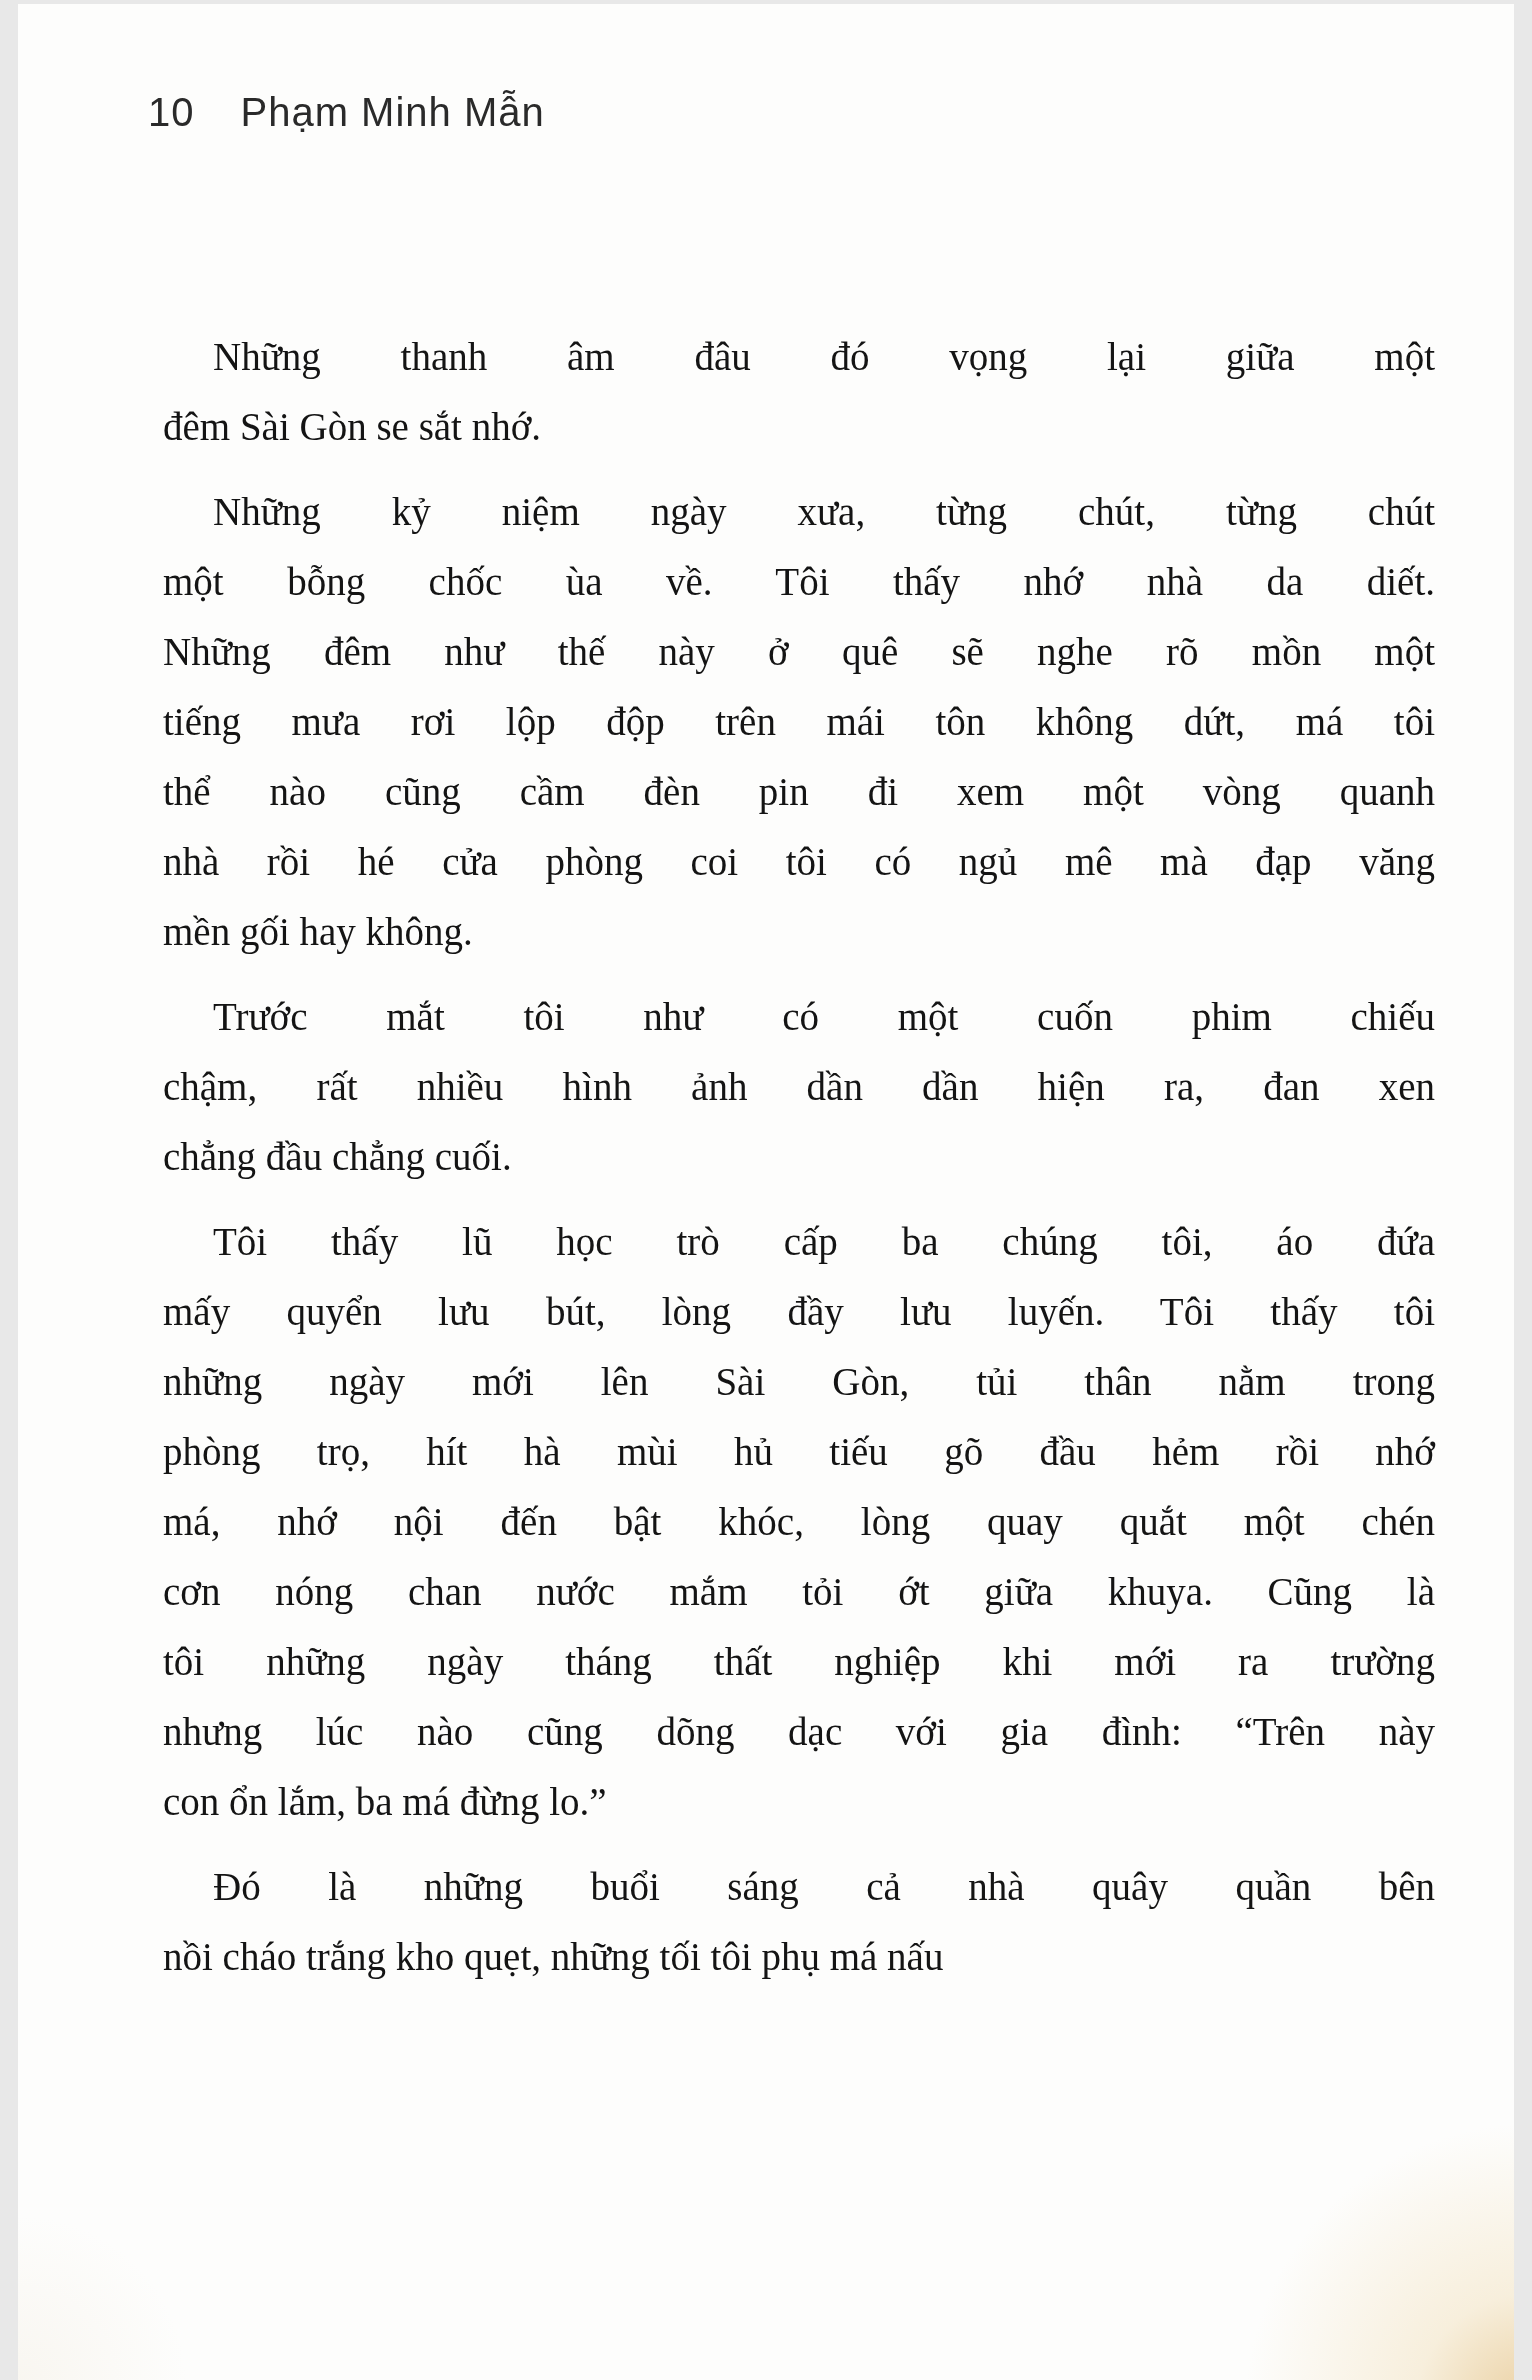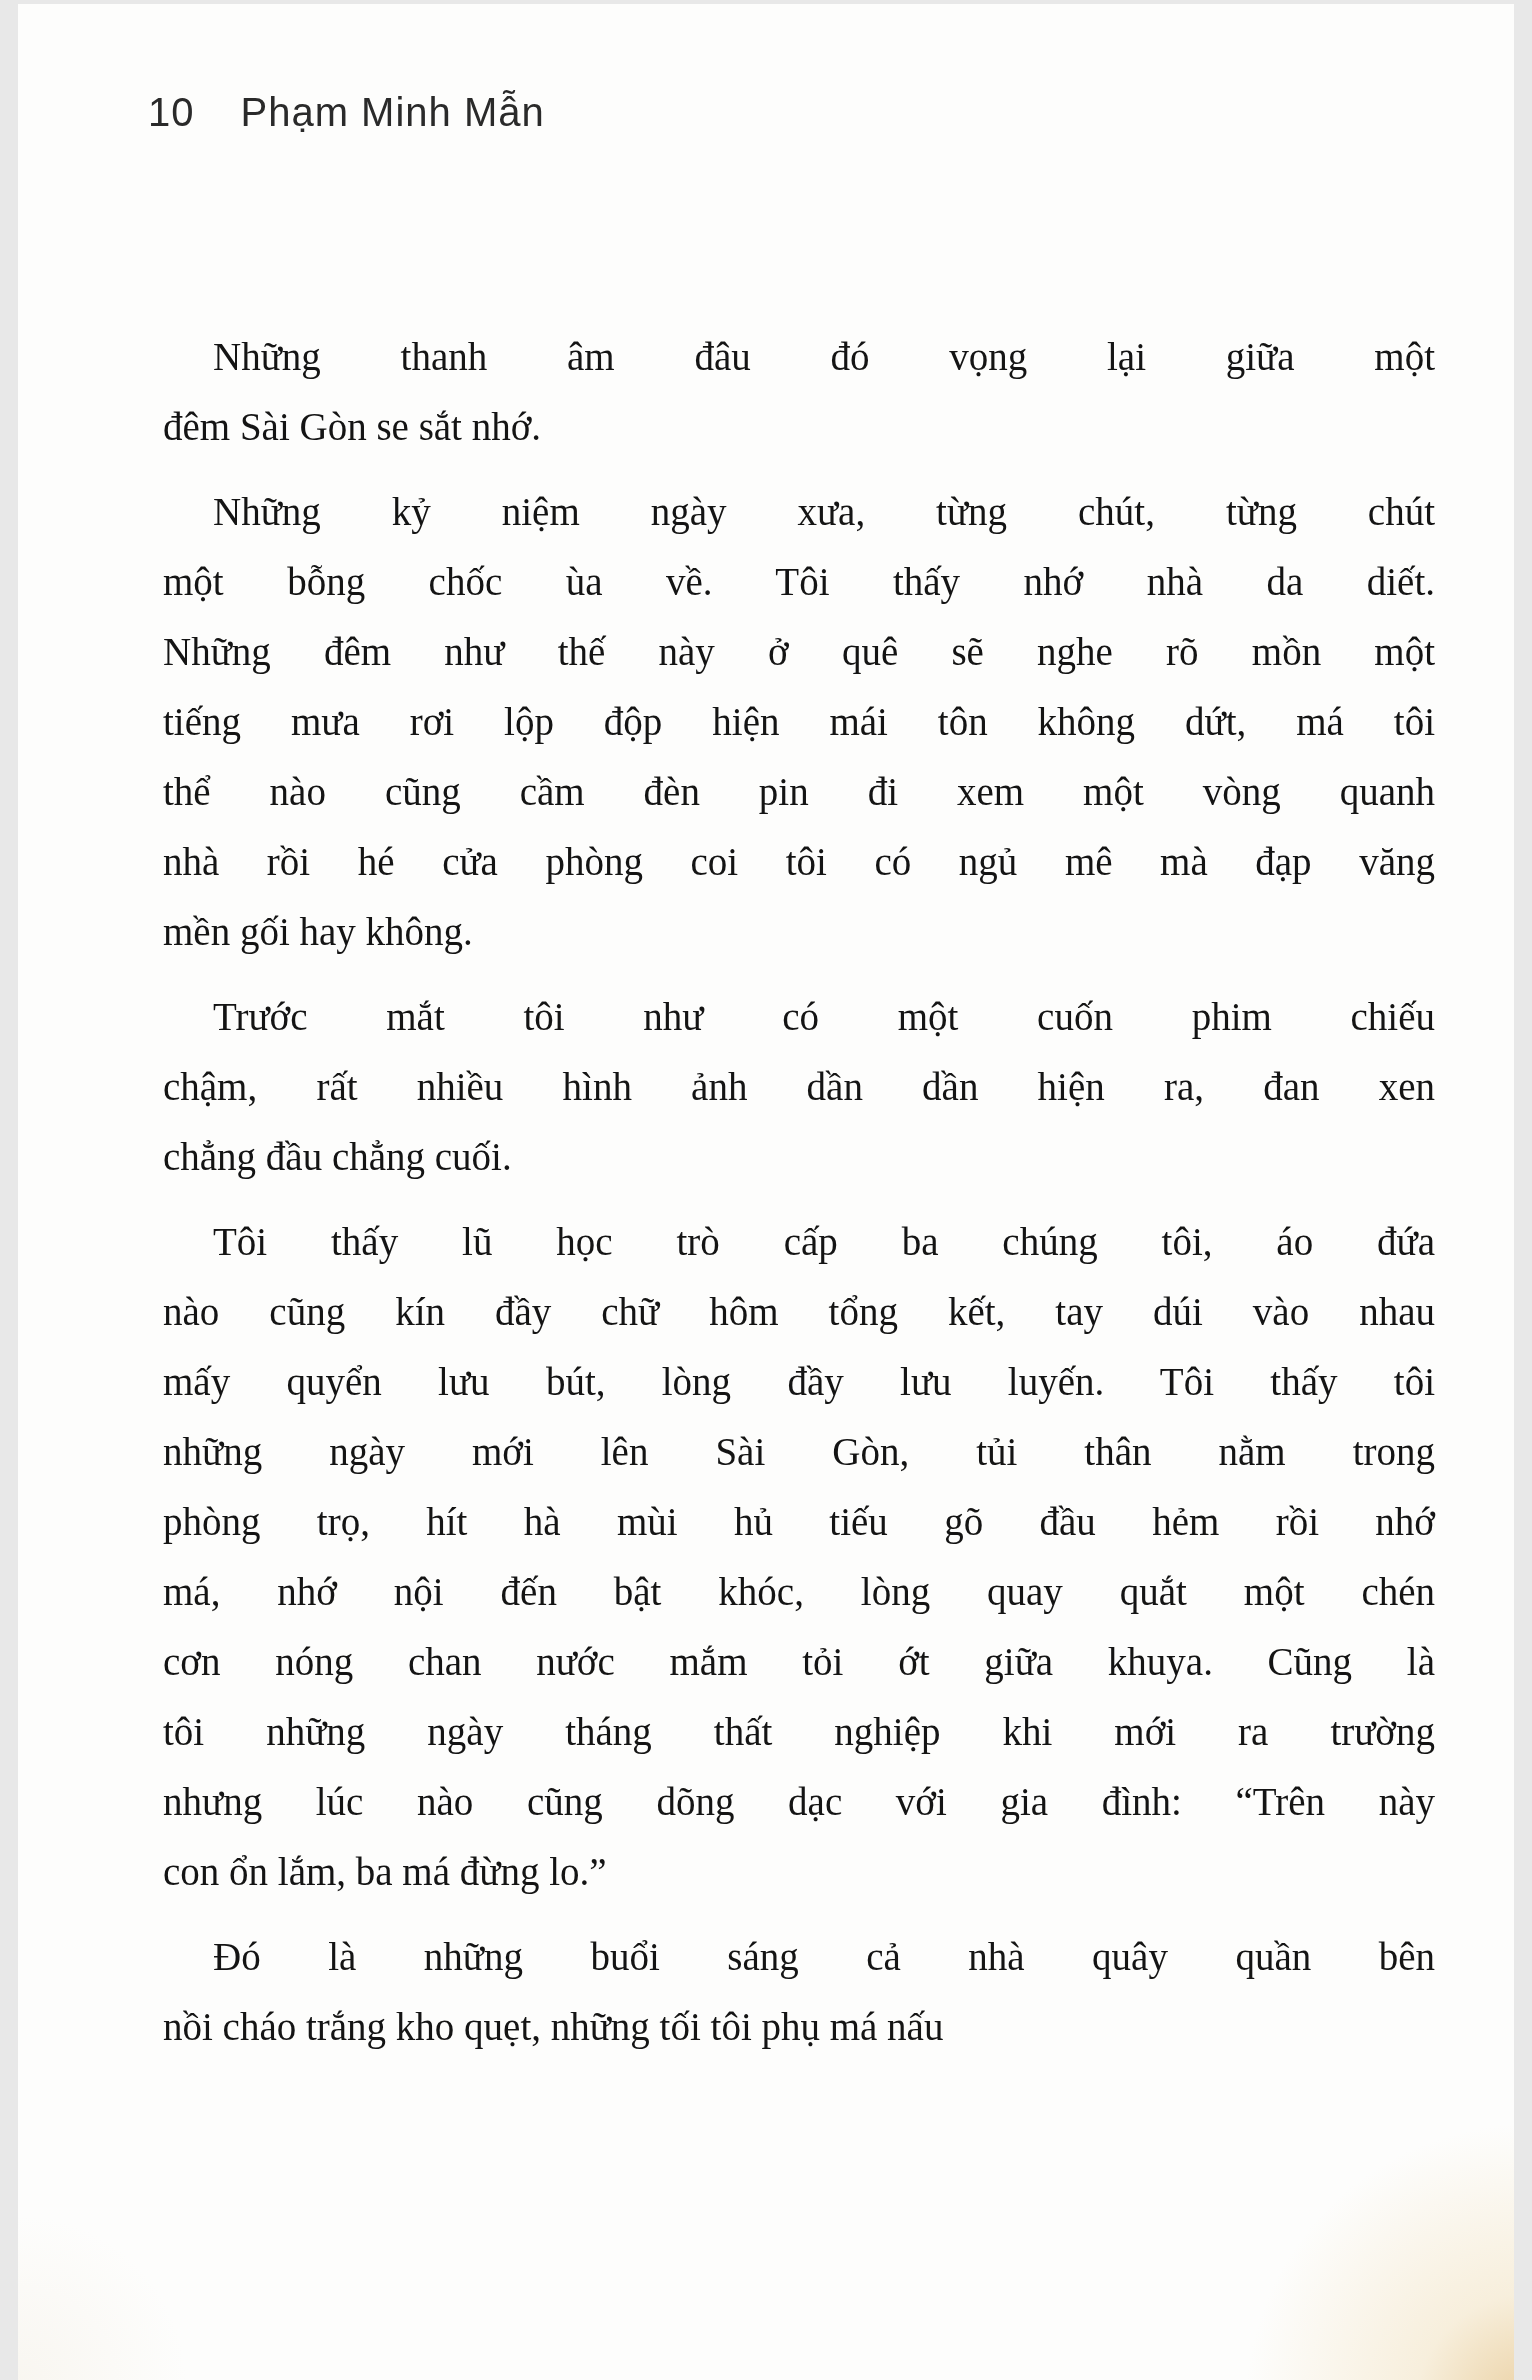--- a/index.html
+++ b/index.html
@@ -55,33 +55,32 @@
   </div>
   <div class="body-text">
       <p class="para">
         <span class="line first">Những thanh âm đâu đó vọng lại giữa một</span>
         <span class="line last">đêm Sài Gòn se sắt nhớ.</span>
       </p>
       <p class="para">
         <span class="line first">Những kỷ niệm ngày xưa, từng chút, từng chút</span>
         <span class="line">một bỗng chốc ùa về. Tôi thấy nhớ nhà da diết.</span>
         <span class="line">Những đêm như thế này ở quê sẽ nghe rõ mồn một</span>
-        <span class="line">tiếng mưa rơi lộp độp hiện mái tôn không dứt, má tôi</span>
+        <span class="line">tiếng mưa rơi lộp độp trên mái tôn không dứt, má tôi</span>
         <span class="line">thể nào cũng cầm đèn pin đi xem một vòng quanh</span>
         <span class="line">nhà rồi hé cửa phòng coi tôi có ngủ mê mà đạp văng</span>
         <span class="line last">mền gối hay không.</span>
       </p>
       <p class="para">
         <span class="line first">Trước mắt tôi như có một cuốn phim chiếu</span>
         <span class="line">chậm, rất nhiều hình ảnh dần dần hiện ra, đan xen</span>
         <span class="line last">chẳng đầu chẳng cuối.</span>
       </p>
       <p class="para">
         <span class="line first">Tôi thấy lũ học trò cấp ba chúng tôi, áo đứa</span>
-        <span class="line">nào cũng kín đầy chữ hôm tổng kết, tay dúi vào nhau</span>
         <span class="line">mấy quyển lưu bút, lòng đầy lưu luyến. Tôi thấy tôi</span>
         <span class="line">những ngày mới lên Sài Gòn, tủi thân nằm trong</span>
         <span class="line">phòng trọ, hít hà mùi hủ tiếu gõ đầu hẻm rồi nhớ</span>
         <span class="line">má, nhớ nội đến bật khóc, lòng quay quắt một chén</span>
         <span class="line">cơn nóng chan nước mắm tỏi ớt giữa khuya. Cũng là</span>
         <span class="line">tôi những ngày tháng thất nghiệp khi mới ra trường</span>
         <span class="line">nhưng lúc nào cũng dõng dạc với gia đình: “Trên này</span>
         <span class="line last">con ổn lắm, ba má đừng lo.”</span>
       </p>
       <p class="para">

